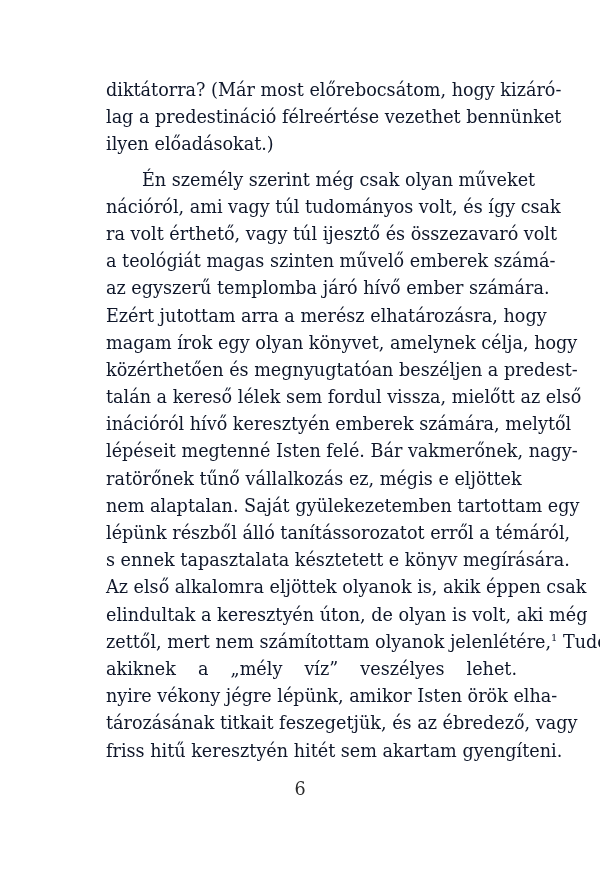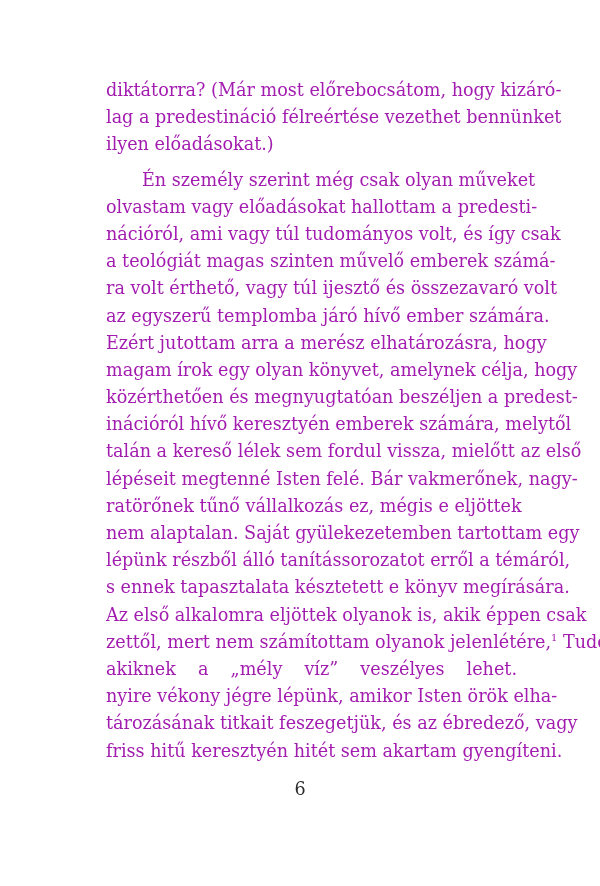--- a/index.html
+++ b/index.html
@@ -14,21 +14,21 @@
       overflow: hidden;
     }
     .page {
       position: absolute;
       left: 106px;
       top: 77px;
       width: 411px;
       font-family: "DejaVu Serif", "Liberation Serif", serif;
       font-size: 17.6px;
       line-height: 27.2px;
-      color: #a21caf;
+      color: #0f172a;
       text-align: justify;
     }
     .para {
       margin: 0;
       padding: 0;
     }
     .line {
       display: block;
       height: 27.2px;
       white-space: nowrap;
@@ -63,36 +63,36 @@
 <body>
 
 <div class="page">
   <div class="para">
     <span class="line">diktátorra? (Már most előrebocsátom, hogy kizáró-</span>
     <span class="line">lag a predestináció félreértése vezethet bennünket</span>
     <span class="line last">ilyen előadásokat.)</span>
   </div>
   <div class="para">
     <span class="line indent">Én személy szerint még csak olyan műveket</span>
-    <span class="line">olvastam vagy előadásokat hallottam a predesti-</span>
     <span class="line">nációról, ami vagy túl tudományos volt, és így csak</span>
+    <span class="line">ra volt érthető, vagy túl ijesztő és összezavaró volt</span>
     <span class="line">a teológiát magas szinten művelő emberek számá-</span>
-    <span class="line">ra volt érthető, vagy túl ijesztő és összezavaró volt</span>
     <span class="line">az egyszerű templomba járó hívő ember számára.</span>
     <span class="line">Ezért jutottam arra a merész elhatározásra, hogy</span>
     <span class="line">magam írok egy olyan könyvet, amelynek célja, hogy</span>
     <span class="line">közérthetően és megnyugtatóan beszéljen a predest-</span>
+    <span class="line">talán a kereső lélek sem fordul vissza, mielőtt az első</span>
     <span class="line">inációról hívő keresztyén emberek számára, melytől</span>
-    <span class="line">talán a kereső lélek sem fordul vissza, mielőtt az első</span>
     <span class="line">lépéseit megtenné Isten felé. Bár vakmerőnek, nagy-</span>
     <span class="line">ratörőnek tűnő vállalkozás ez, mégis e eljöttek</span>
     <span class="line">nem alaptalan. Saját gyülekezetemben tartottam egy</span>
     <span class="line">lépünk részből álló tanítássorozatot erről a témáról,</span>
     <span class="line">s ennek tapasztalata késztetett e könyv megírására.</span>
     <span class="line">Az első alkalomra eljöttek olyanok is, akik éppen csak</span>
+    <span class="line">elindultak a keresztyén úton, de olyan is volt, aki még</span>
     <span class="line"><span>zettől, mert nem számítottam olyanok jelenlétére,</span><sup class="fn">1</sup><span> Tudom, meny-</span></span>
     <span class="line">akiknek a „mély víz” veszélyes lehet.</span>
     <span class="line">nyire vékony jégre lépünk, amikor Isten örök elha-</span>
     <span class="line">tározásának titkait feszegetjük, és az ébredező, vagy</span>
     <span class="line">friss hitű keresztyén hitét sem akartam gyengíteni.</span>
   </div>
 </div>
 
 <div class="page-number">6</div>
 

